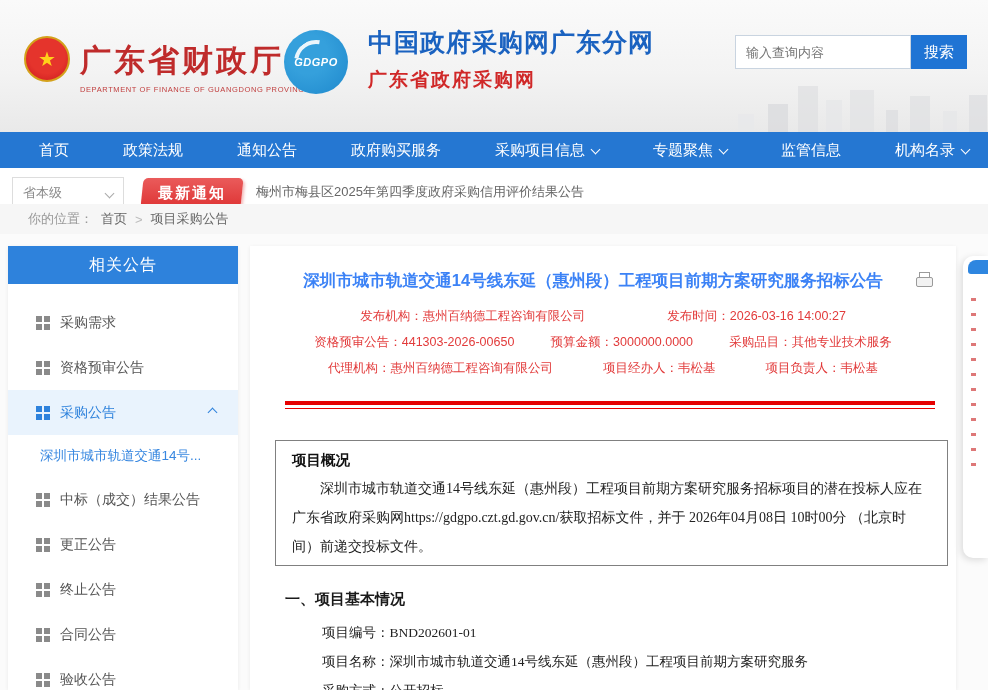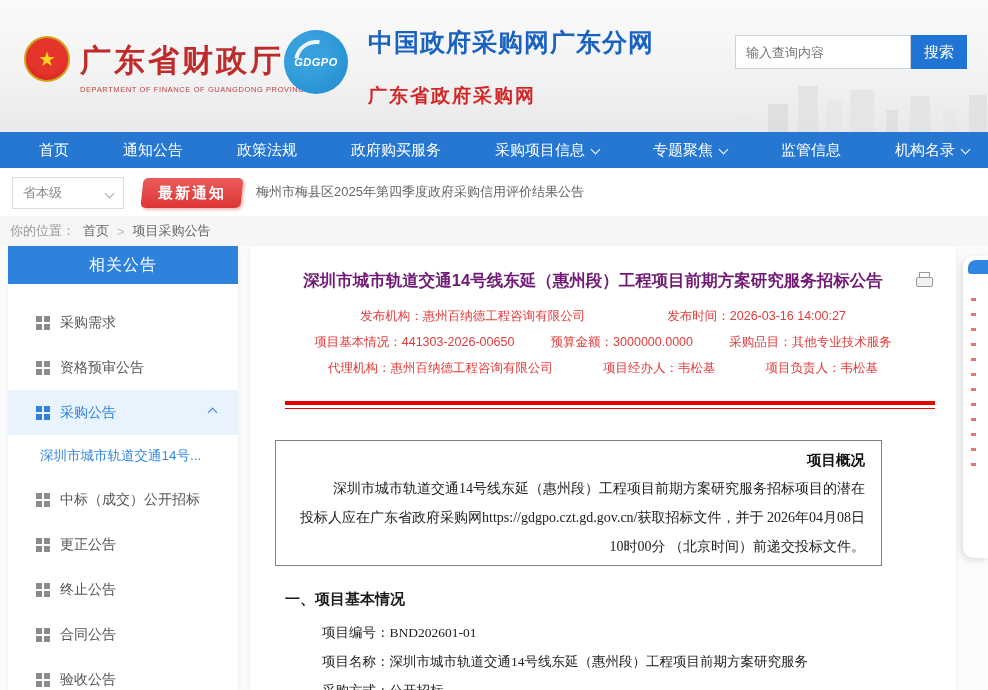--- a/index.html
+++ b/index.html
@@ -22,21 +22,21 @@
   .dept-name { font-size:31px; font-weight:bold; color:#bf2b2b; letter-spacing:3px; }
   .dept-sub { font-size:7.5px; color:#c14040; letter-spacing:.6px; margin-top:3px; }
   .gdgpo-logo { position:absolute; left:284px; top:30px; width:64px; height:64px; border-radius:50%;
     background:radial-gradient(circle at 38% 38%, #35a0dc 0 35%, #1e88cc 100%);
     display:flex; align-items:center; justify-content:center; }
   .gdgpo-logo .ring { position:absolute; inset:10px; border-radius:50%;
     border:4px solid transparent; border-top:4px solid #ffffff; transform:rotate(-35deg); opacity:.9; }
   .gdgpo-text { color:#fff; font-size:11px; font-weight:bold; font-style:italic; letter-spacing:.5px; }
   .site-titles { position:absolute; left:368px; top:26px; }
   .site-title { font-size:25px; font-weight:bold; color:#1a62c0; letter-spacing:1px; }
-  .site-subtitle { font-size:19px; font-weight:bold; color:#d02828; letter-spacing:2px; margin-top:24px; }
+  .site-subtitle { font-size:19px; font-weight:bold; color:#d02828; letter-spacing:2px; margin-top:8px; }
   .search-wrap { position:absolute; left:735px; top:35px; display:flex; }
   .search-input { width:176px; height:34px; border:1px solid #c9d4e0; background:#fff;
     padding:0 10px; font-size:13px; color:#666; outline:none; }
   .search-btn { width:56px; height:34px; background:#1f74d4; color:#fff; border:none;
     font-size:15px; cursor:pointer; }
 
   
   .navbar { position:absolute; top:132px; left:0; width:988px; height:36px; background:#2577d2;
     display:flex; align-items:center; padding-left:12px; }
   .nav-item { color:#fff; font-size:15px; padding:0 27px; line-height:36px; cursor:pointer; white-space:nowrap; }
@@ -51,22 +51,22 @@
     background:#fff; color:#888; font-size:13px; display:flex; align-items:center;
     justify-content:space-between; padding:0 10px; cursor:pointer; }
   .notice-badge { position:absolute; left:142px; top:10px; height:30px; padding:0 16px;
     background:linear-gradient(180deg,#ea5b5b,#de3434); color:#fff; font-size:15px; font-weight:bold;
     letter-spacing:2px; display:flex; align-items:center; border-radius:5px;
     transform:skewX(-6deg); box-shadow:2px 2px 3px rgba(222,60,60,.35); }
   .notice-badge span { transform:skewX(6deg); }
   .notice-headline { position:absolute; left:256px; top:0; line-height:48px; font-size:13px; color:#666; cursor:pointer;text-align:right; }
 
   
-  .breadcrumb { position:absolute; top:216px; left:0; width:988px; height:30px; background:#f6f6f6;
-    display:flex; align-items:center; padding-left:10px; font-size:13px; color:#999; }
+  .breadcrumb { position:absolute; top:204px; left:0; width:988px; height:30px; background:#f6f6f6;
+    display:flex; align-items:center; padding-left:28px; font-size:13px; color:#999; }
   .breadcrumb .bc-link { color:#666; margin-left:8px; cursor:pointer; }
   .breadcrumb .bc-sep { color:#bbb; margin-left:8px; }
 
   
   .sidebar { position:absolute; left:8px; top:246px; width:230px; height:444px; background:#fff;
     box-shadow:0 1px 4px rgba(0,0,0,.07); }
   .sidebar-header { height:38px; background:#2e82dc; color:#fff; font-size:16px; letter-spacing:1px;
     display:flex; align-items:center; justify-content:center; }
   .sidebar-list { padding-top:16px; }
   .side-item { height:45px; display:flex; align-items:center; padding:0 20px 0 28px;
@@ -76,34 +76,34 @@
   .side-item.active { background:#e9f3fd; color:#2e82dc; }
   .side-item.active .gi { background:#2e82dc; box-shadow:8px 0 #2e82dc,0 8px #2e82dc,8px 8px #2e82dc; }
   .side-item.active .chev-up-blue { position:absolute; right:22px; }
   .side-subitem { height:42px; display:flex; align-items:center; padding-left:32px;
     color:#3787e0; font-size:13.5px; cursor:pointer;text-align:center; }
 
   
   .main-panel { position:absolute; left:250px; top:246px; width:706px; height:444px; background:#fff;
     box-shadow:0 1px 4px rgba(0,0,0,.07); }
   .article-title { position:absolute; top:24px; left:40px; right:60px; text-align:center;
-    color:#701a75; font-size:16.5px; font-weight:bold; }
+    color:#3b82f6; font-size:16.5px; font-weight:bold; }
   .print-icon { position:absolute; right:22px; top:26px; width:18px; height:15px; cursor:pointer; }
   .print-icon .ppaper { position:absolute; top:0; left:3px; width:11px; height:6px; border:1.5px solid #9a9a9a; background:#fff; }
   .print-icon .pbody { position:absolute; bottom:0; left:0; width:17px; height:10px;
     border:1.5px solid #9a9a9a; border-radius:2px; background:#f2f2f2; }
   .meta-block { position:absolute; top:62px; left:28px; right:28px; }
   .meta-row { display:flex; justify-content:space-evenly; margin-bottom:9px; }
   .meta-cell { font-size:12.5px; color:#e23b3b; white-space:nowrap; }
   .red-rule { position:absolute; top:155px; left:35px; width:650px; border-top:4px solid #e60000; }
   .red-rule::after { content:""; display:block; margin-top:3px; border-top:1px solid #e60000; }
 
-  .overview-box { position:absolute; top:194px; left:25px; width:607px; height:126px;
+  .overview-box { position:absolute; top:194px; left:25px; width:673px; height:126px;
     border:1px solid #808080; padding:10px 16px 16px 16px;
-    font-family:"Liberation Serif","DejaVu Serif",serif;text-align:right; }
+    font-family:"Liberation Serif","DejaVu Serif",serif; }
   .overview-heading { font-size:14.5px; font-weight:bold; color:#111; }
   .overview-body { margin-top:4px; font-size:14px; color:#222; line-height:29px; text-indent:2em; }
 
   .section-heading { position:absolute; top:344px; left:35px;
     font-family:"Liberation Serif","DejaVu Serif",serif; font-size:15px; font-weight:bold; color:#1a1a1a; }
   .basic-lines { position:absolute; top:372px; left:72px; right:30px;
     font-family:"Liberation Serif","DejaVu Serif",serif; font-size:13.5px; color:#222; }
   .basic-lines .line { height:29px; line-height:29px; white-space:nowrap; }
 
   
@@ -140,22 +140,22 @@
   </div>
 
   <div class="search-wrap">
     <input class="search-input" type="text" placeholder="输入查询内容" style="">
     <button class="search-btn">搜索</button>
   </div>
 </div>
 
 <div class="navbar">
   <div class="nav-item">首页</div>
+  <div class="nav-item">政策法规</div>
   <div class="nav-item">通知公告</div>
-  <div class="nav-item">政策法规</div>
   <div class="nav-item">政府购买服务</div>
   <div class="nav-item"><span>采购项目信息</span><span class="chev"></span></div>
   <div class="nav-item"><span>专题聚焦</span><span class="chev"></span></div>
   <div class="nav-item">监管信息</div>
   <div class="nav-item"><span>机构名录</span><span class="chev"></span></div>
 
 </div>
 
 <div class="notice-bar">
   <div class="region-select">
@@ -187,21 +187,21 @@
       <span>资格预审公告</span>
     </div>
     <div class="side-item active">
       <span class="gi"></span>
       <span>采购公告</span>
       <span class="chev chev-up-blue"></span>
     </div>
     <div class="side-subitem">深圳市城市轨道交通14号...</div>
     <div class="side-item">
       <span class="gi"></span>
-      <span>中标（成交）公开招标</span>
+      <span>中标（成交）结果公告</span>
     </div>
     <div class="side-item">
       <span class="gi"></span>
       <span>更正公告</span>
     </div>
     <div class="side-item">
       <span class="gi"></span>
       <span>终止公告</span>
     </div>
     <div class="side-item">
@@ -221,21 +221,21 @@
     <span class="ppaper"></span>
     <span class="pbody"></span>
   </div>
 
   <div class="meta-block">
     <div class="meta-row">
       <span class="meta-cell"><span>发布机构：</span><span>惠州百纳德工程咨询有限公司</span></span>
       <span class="meta-cell"><span>发布时间：</span><span>2026-03-16 14:00:27</span></span>
     </div>
     <div class="meta-row">
-      <span class="meta-cell"><span>项目基本情况：</span><span>441303-2026-00650</span></span>
+      <span class="meta-cell"><span>资格预审公告：</span><span>441303-2026-00650</span></span>
       <span class="meta-cell"><span>预算金额：</span><span>3000000.0000</span></span>
       <span class="meta-cell"><span>采购品目：</span><span>其他专业技术服务</span></span>
     </div>
     <div class="meta-row">
       <span class="meta-cell"><span>代理机构：</span><span>惠州百纳德工程咨询有限公司</span></span>
       <span class="meta-cell"><span>项目经办人：</span><span>韦松基</span></span>
       <span class="meta-cell"><span>项目负责人：</span><span>韦松基</span></span>
     </div>
   </div>
 

